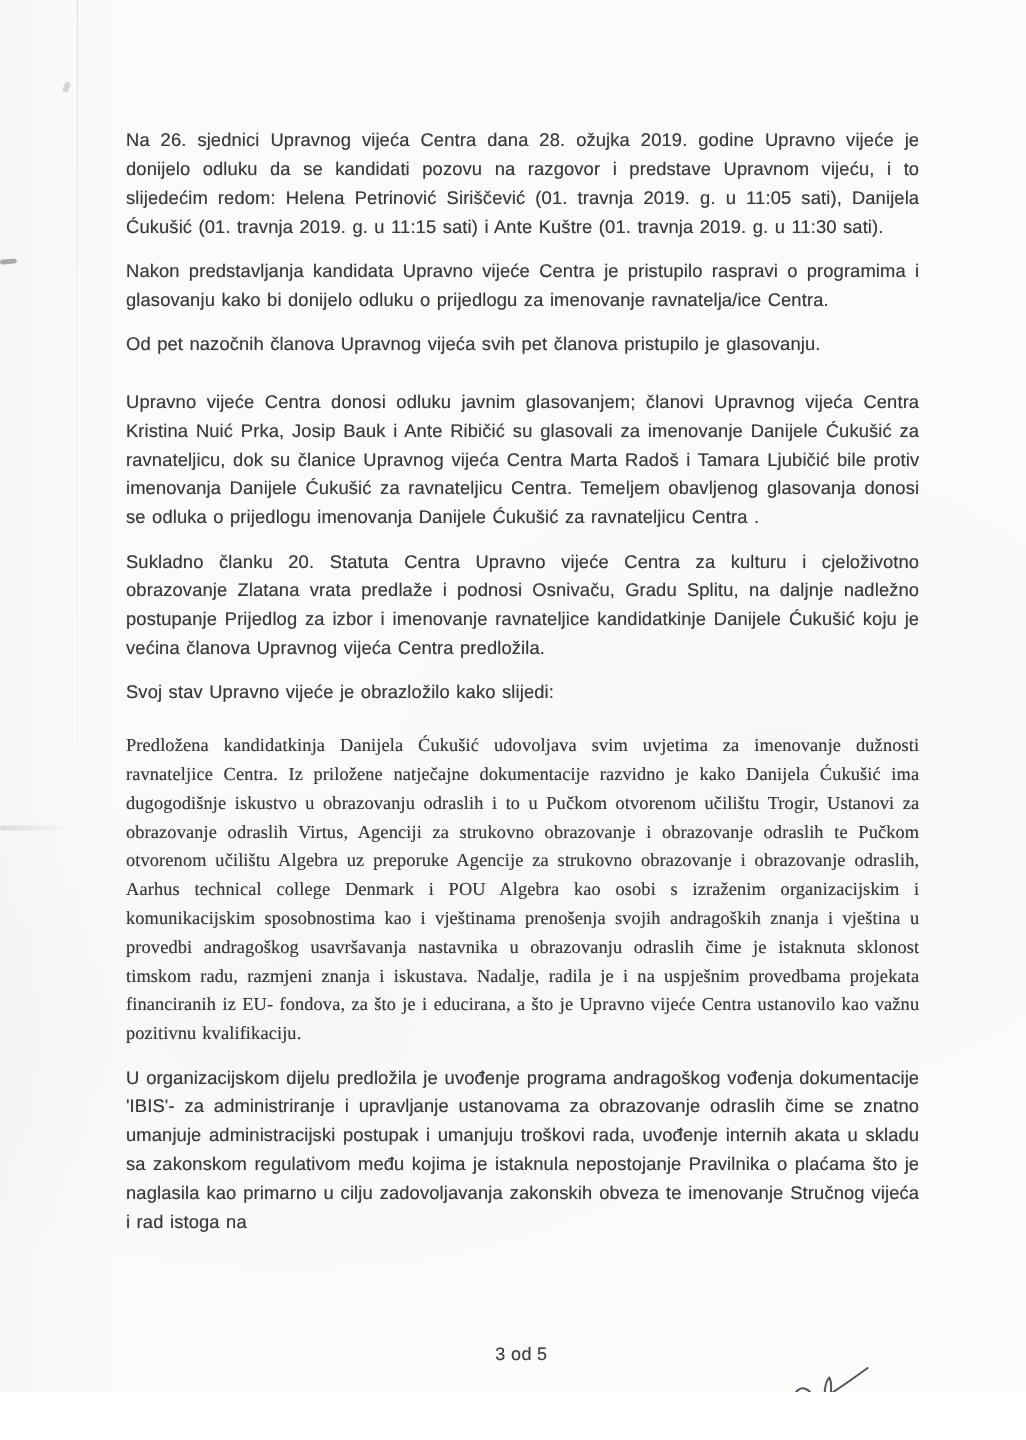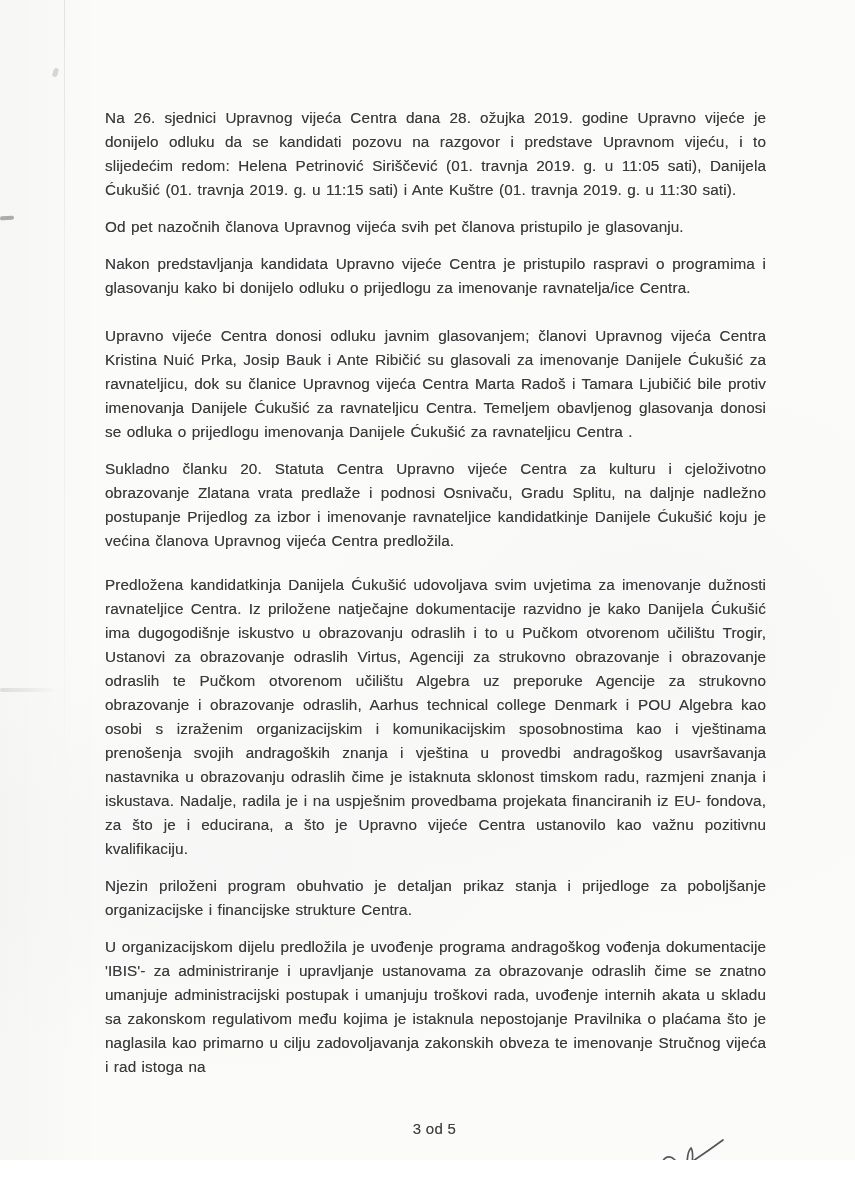--- a/index.html
+++ b/index.html
@@ -30,21 +30,21 @@
     font-size: 15.3px;
     line-height: 24px;
     text-align: justify;
     letter-spacing: 0.1px;
     word-spacing: 1px;
     color: #3a3a3c;
     text-shadow: 0 0 0.6px rgba(58,58,60,0.55);
   }
   .content p { margin: 0 0 13px 0; }
   .content p.sp-lg { margin-top: 24px; }
-  .content p.sp-md { margin-top: 20px; }
+  .content p.sp-md { margin-top: 20px; font-family: Liberation Serif, serif; }
 
   .footer {
     position: absolute;
     top: 1120px;
     left: 0;
     width: 855px;
     text-align: center;
     font-size: 15px;
     letter-spacing: 0.3px;
     color: #414143;
@@ -96,26 +96,26 @@
 
 <div class="page">
 
   <div class="scan-vline"></div>
   <div class="scan-speck"></div>
   <div class="scan-dash-1"></div>
   <div class="scan-dash-2"></div>
 
   <main class="content">
     <p>Na 26. sjednici Upravnog vijeća Centra dana 28. ožujka 2019. godine Upravno vijeće je donijelo odluku da se kandidati pozovu na razgovor i predstave Upravnom vijeću, i to slijedećim redom: Helena Petrinović Siriščević (01. travnja 2019. g. u 11:05 sati), Danijela Ćukušić (01. travnja 2019. g. u 11:15 sati) i Ante Kuštre (01. travnja 2019. g. u 11:30 sati).</p>
+    <p>Nakon predstavljanja kandidata Upravno vijeće Centra je pristupilo raspravi o programima i glasovanju kako bi donijelo odluku o prijedlogu za imenovanje ravnatelja/ice Centra.</p>
     <p>Od pet nazočnih članova Upravnog vijeća svih pet članova pristupilo je glasovanju.</p>
-    <p>Nakon predstavljanja kandidata Upravno vijeće Centra je pristupilo raspravi o programima i glasovanju kako bi donijelo odluku o prijedlogu za imenovanje ravnatelja/ice Centra.</p>
     <p class="sp-lg">Upravno vijeće Centra donosi odluku javnim glasovanjem; članovi Upravnog vijeća Centra Kristina Nuić Prka, Josip Bauk i Ante Ribičić su glasovali za imenovanje Danijele Ćukušić za ravnateljicu, dok su članice Upravnog vijeća Centra Marta Radoš i Tamara Ljubičić bile protiv imenovanja Danijele Ćukušić za ravnateljicu Centra. Temeljem obavljenog glasovanja donosi se odluka o prijedlogu imenovanja Danijele Ćukušić za ravnateljicu Centra .</p>
     <p>Sukladno članku 20. Statuta Centra Upravno vijeće Centra za kulturu i cjeloživotno obrazovanje Zlatana vrata predlaže i podnosi Osnivaču, Gradu Splitu, na daljnje nadležno postupanje Prijedlog za izbor i imenovanje ravnateljice kandidatkinje Danijele Ćukušić koju je većina članova Upravnog vijeća Centra predložila.</p>
+    <p>Svoj stav Upravno vijeće je obrazložilo kako slijedi:</p>
     <p class="sp-md">Predložena kandidatkinja Danijela Ćukušić udovoljava svim uvjetima za imenovanje dužnosti ravnateljice Centra. Iz priložene natječajne dokumentacije razvidno je kako Danijela Ćukušić ima dugogodišnje iskustvo u obrazovanju odraslih i to u Pučkom otvorenom učilištu Trogir, Ustanovi za obrazovanje odraslih Virtus, Agenciji za strukovno obrazovanje i obrazovanje odraslih te Pučkom otvorenom učilištu Algebra uz preporuke Agencije za strukovno obrazovanje i obrazovanje odraslih, Aarhus technical college Denmark i POU Algebra kao osobi s izraženim organizacijskim i komunikacijskim sposobnostima kao i vještinama prenošenja svojih andragoških znanja i vještina u provedbi andragoškog usavršavanja nastavnika u obrazovanju odraslih čime je istaknuta sklonost timskom radu, razmjeni znanja i iskustava. Nadalje, radila je i na uspješnim provedbama projekata financiranih iz EU- fondova, za što je i educirana, a što je Upravno vijeće Centra ustanovilo kao važnu pozitivnu kvalifikaciju.</p>
-    <p>Njezin priloženi program obuhvatio je detaljan prikaz stanja i prijedloge za poboljšanje organizacijske i financijske strukture Centra.</p>
     <p>U organizacijskom dijelu predložila je uvođenje programa andragoškog vođenja dokumentacije 'IBIS'- za administriranje i upravljanje ustanovama za obrazovanje odraslih čime se znatno umanjuje administracijski postupak i umanjuju troškovi rada, uvođenje internih akata u skladu sa zakonskom regulativom među kojima je istaknula nepostojanje Pravilnika o plaćama što je naglasila kao primarno u cilju zadovoljavanja zakonskih obveza te imenovanje Stručnog vijeća i rad istoga na</p>
   </main>
 
   <div class="footer">3 od 5</div>
 
   <svg class="signature" viewBox="0 0 120 62" fill="none" stroke="#3b4046" stroke-width="1.7" stroke-linecap="round" opacity="0.88">
     <path d="M8,57 C32,47 62,27 88,8"></path>
     <path d="M40,28 C33,21 26,27 27,36 C28,45 38,46 40,36 C42,50 38,60 31,58 C25,56 30,47 40,39"></path>
     <path d="M54,44 C51,32 52,20 56,16 C59,20 57,34 55,44 C57,36 62,30 66,33 C69,36 71,39 78,37 C87,35 98,36 107,41"></path>
   </svg>

